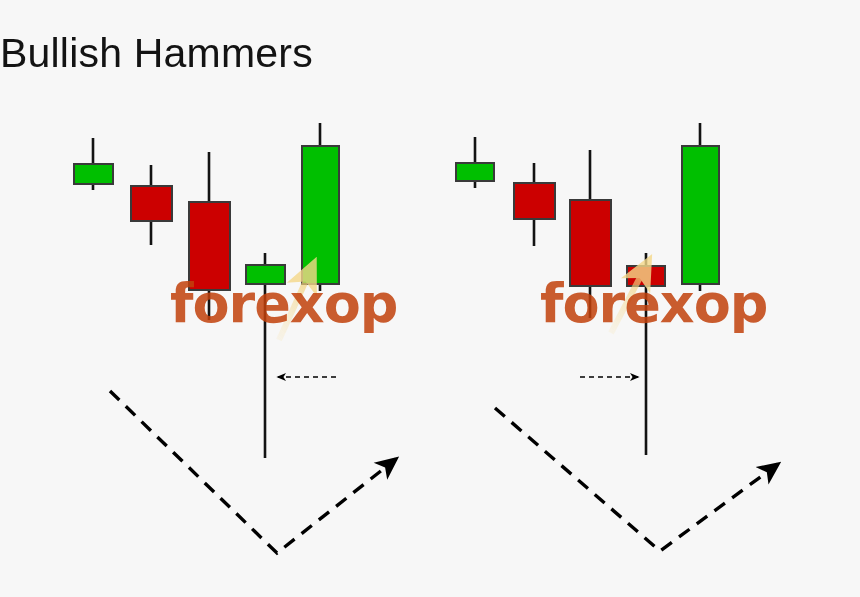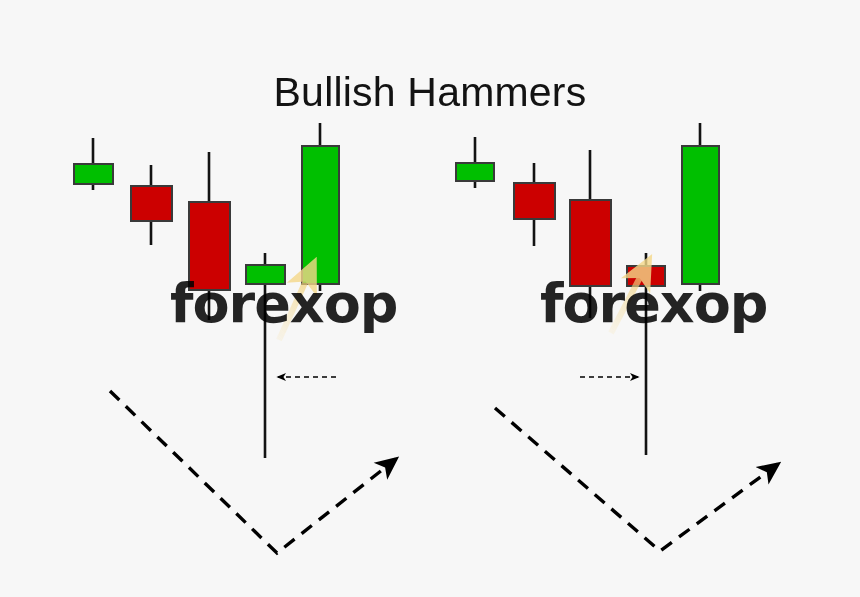--- a/index.html
+++ b/index.html
@@ -17,38 +17,36 @@
     position: relative;
     width: 860px;
     height: 597px;
     background: #f7f7f7;
   }
   #chart-title {
     position: absolute;
     left: 0;
     top: 30px;
     width: 860px;
-    text-align: center;
     font-size: 41px;
     font-weight: 400;
     color: #131313;
     letter-spacing: 0.2px;
     font-family: "Liberation Sans", sans-serif;
-    margin-top: 39px;
   }
   .svg-layer {
     position: absolute;
     left: 0;
     top: 0;
   }
   #watermark-left, #watermark-right {
     position: absolute;
     font-size: 54px;
     font-weight: 700;
-    color: #000000;
+    color: #c2410c;
     opacity: 0.85;
     font-family: "DejaVu Sans", sans-serif;
     letter-spacing: -1px;
     pointer-events: none;
     user-select: none;
   }
   #watermark-left { left: 170px; top: 272px; }
   #watermark-right { left: 540px; top: 272px; }
   #annotation-label {
     position: absolute;

